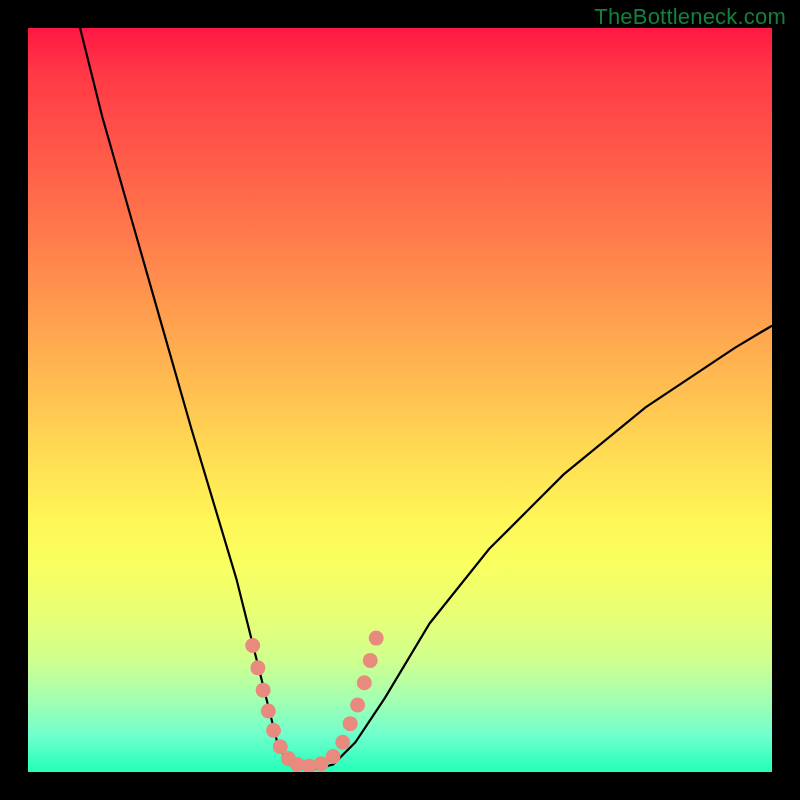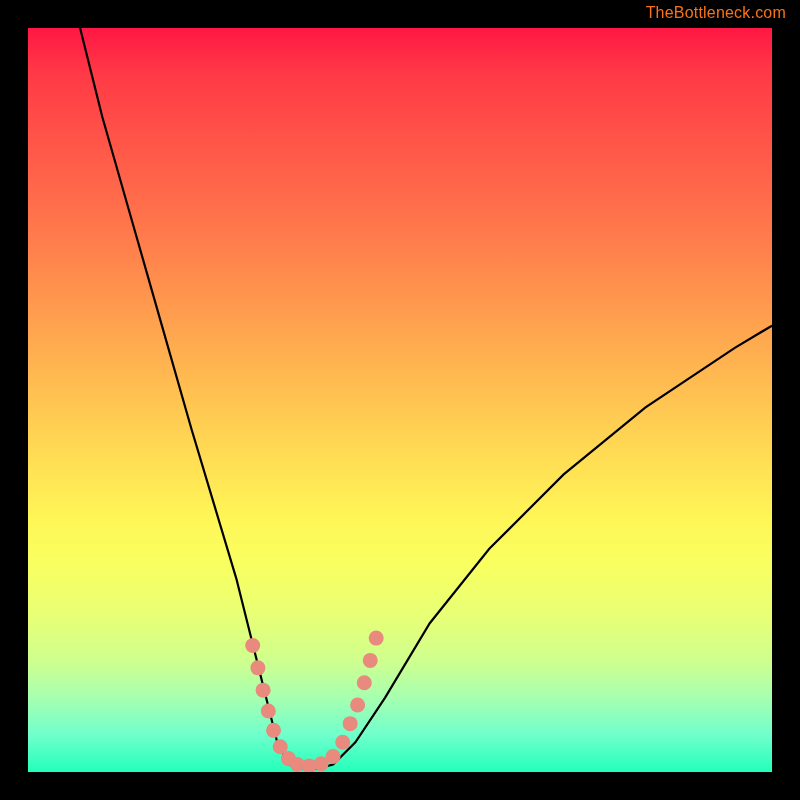--- a/index.html
+++ b/index.html
@@ -60,22 +60,22 @@
     stroke: #000;
     stroke-width: 2.2;
   }
   .dot {
     fill: #e88a7e;
   }
   .watermark {
     position: absolute;
     top: 4px;
     right: 14px;
-    color: #f97316;
-    font-size: 16px;
+    color: #15803d;
+    font-size: 22px;
     font-weight: 500;
     letter-spacing: 0.2px;
     user-select: none;
     pointer-events: none;
     margin-left: 28px;
   }
 </style>
 </head>
 <body>
 

